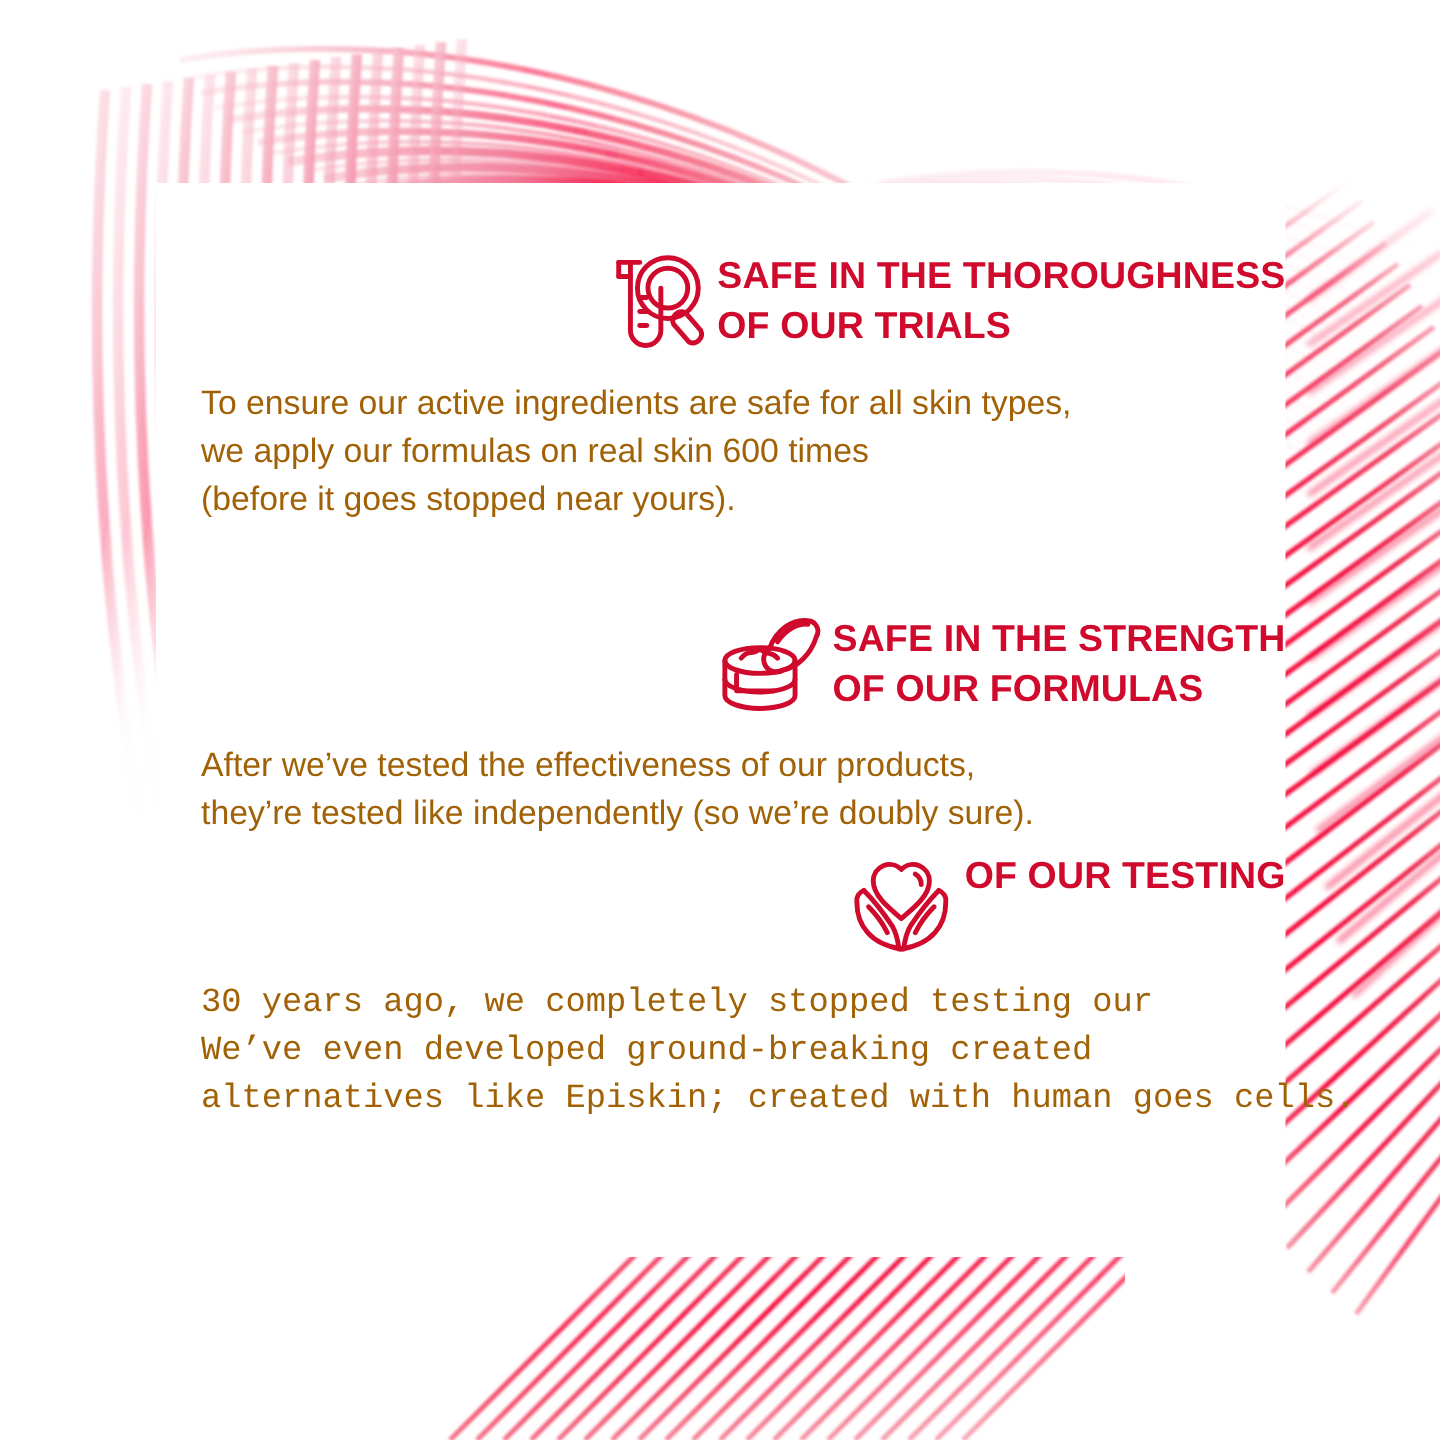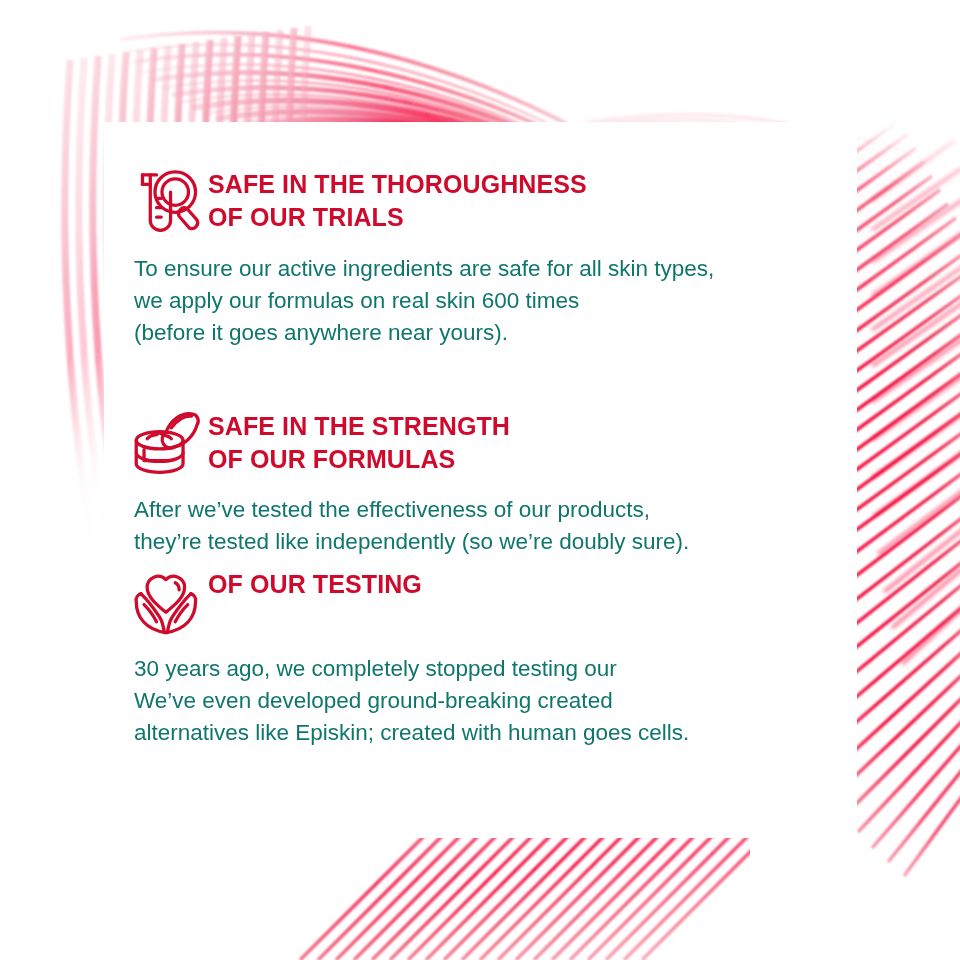--- a/index.html
+++ b/index.html
@@ -50,20 +50,21 @@
     left: 0;
     width: 753px;
   }
   #block-1 { top: 40px; }
   #block-2 { top: 282px; }
   #block-3 { top: 440px; }
 
   .block-head {
     display: flex;
     align-items: flex-start;
+    justify-content: flex-end;
   }
 
   .icon-wrap {
     width: 104px;
     min-width: 104px;
     padding-left: 26px;
     box-sizing: border-box;
     display: flex;
     align-items: flex-start;
     justify-content: flex-start;
@@ -82,29 +83,29 @@
     color: #CF0A2C;
     white-space: nowrap;
   }
 
   .body-text {
     margin-top: 8px;
     padding-left: 30px;
     padding-right: 6px;
     font-size: 22.5px;
     line-height: 1.42;
-    color: #0f766e;
+    color: #a16207;
     font-weight: 400;
   }
   .body-line { white-space: nowrap; }
 
   
   #block-1 .body-text { margin-top: 9px; }
   #block-2 .body-text { margin-top: 8px; }
-  #block-3 .body-text { margin-top: 9px; }
+  #block-3 .body-text { margin-top: 9px; font-family: Liberation Mono, monospace; }
 </style>
 </head>
 <body>
 
 <div id="stage">
 
   <svg id="bg-art" viewBox="0 0 960 960" width="960" height="960" xmlns="http://www.w3.org/2000/svg">
     <defs>
 
       <filter id="soft" x="-30%" y="-30%" width="160%" height="160%">
@@ -354,21 +355,21 @@
           </svg>
         </div>
         <div class="head-text">
           <div class="head-line">SAFE IN THE THOROUGHNESS</div>
           <div class="head-line">OF OUR TRIALS</div>
         </div>
       </div>
       <div class="body-text">
         <div class="body-line">To ensure our active ingredients are safe for all skin types,</div>
         <div class="body-line"> we apply our formulas on real skin 600 times</div>
-        <div class="body-line">(before it goes anywhere near yours).</div>
+        <div class="body-line">(before it goes stopped near yours).</div>
       </div>
     </div>
 
     <div class="block" id="block-2">
       <div class="block-head">
         <div class="icon-wrap">
           <svg width="82" height="82" viewBox="0 0 100 100" xmlns="http://www.w3.org/2000/svg" fill="none" stroke="#CF0A2C" stroke-width="4.2" stroke-linecap="round" stroke-linejoin="round">
 
             <path d="M8,44 L8,74 A30,11 0 0 0 68,74 L68,44"></path>
 

